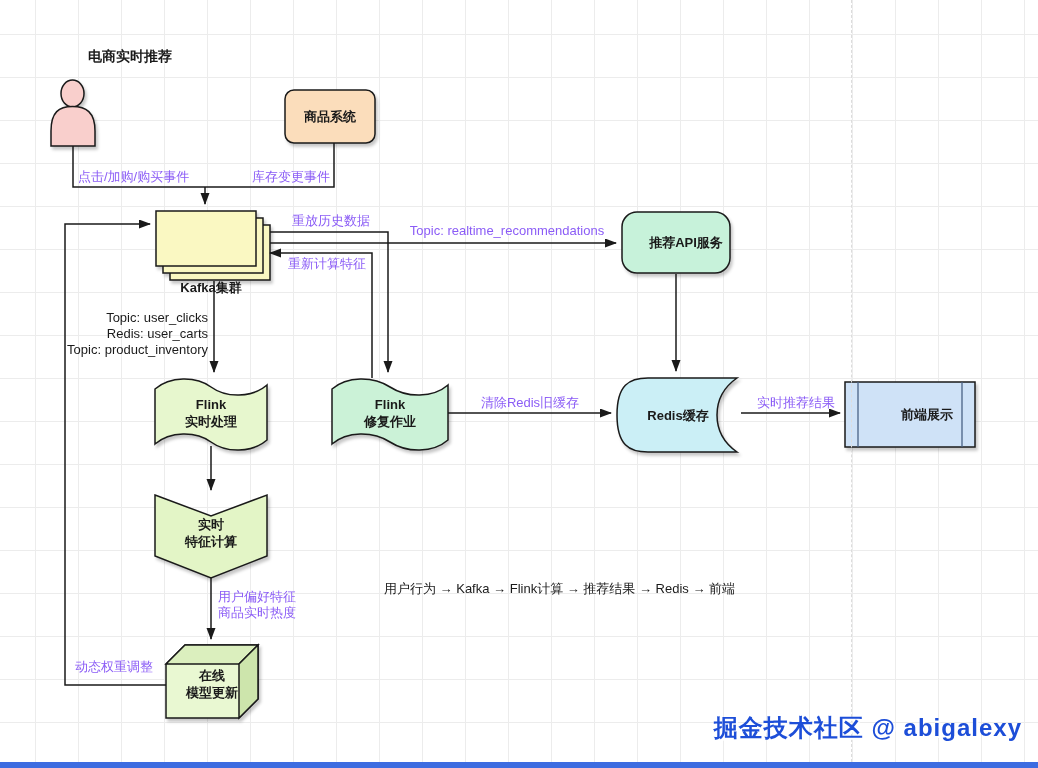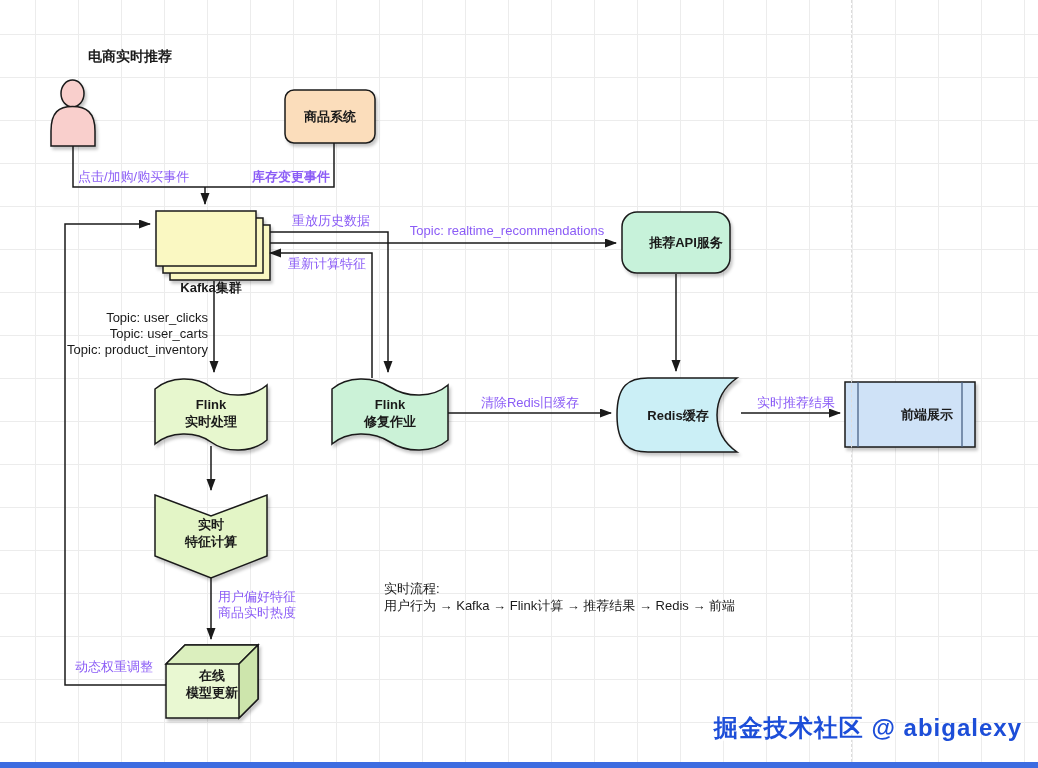--- a/index.html
+++ b/index.html
@@ -91,33 +91,33 @@
   <path class="connector" d="M372,378 L372,253 L270,253" marker-end="url(#arrow)"></path>
   <path class="connector" d="M270,243 L616,243" marker-end="url(#arrow)"></path>
   <path class="connector" d="M676,274 L676,371" marker-end="url(#arrow)"></path>
   <path class="connector" d="M448,413 L611,413" marker-end="url(#arrow)"></path>
   <path class="connector" d="M741,413 L840,413" marker-end="url(#arrow)"></path>
 </svg>
 
 <div id="title">电商实时推荐</div>
 
 <div class="lbl" style="left:78px;top:169px;">点击/加购/购买事件</div>
-<div class="lbl" style="left:252px;top:169px;font-weight:bold;">库存变更事件</div>
+<div class="lbl" style="left:252px;top:169px;">库存变更事件</div>
 
 <div class="node-label" style="left:285px;top:90px;width:90px;height:53px;">商品系统</div>
 
 <div class="node-label" style="left:151px;top:278px;width:120px;height:18px;">Kafka集群</div>
 
 <div class="lbl" style="left:292px;top:213px;">重放历史数据</div>
 <div class="lbl" style="left:288px;top:256px;">重新计算特征</div>
 <div class="lbl" style="left:402px;top:223px;width:210px;text-align:center;">Topic: realtime_recommendations</div>
 
 <div id="topics-list">
   <div>Topic: user_clicks</div>
-  <div>Topic: user_carts</div>
+  <div>Redis: user_carts</div>
   <div>Topic: product_inventory</div>
 </div>
 
 <div class="node-label" style="left:622px;top:212px;width:128px;height:61px;">推荐API服务</div>
 
 <div class="node-label" style="left:155px;top:380px;width:112px;height:66px;">Flink
 实时处理</div>
 
 <div class="node-label" style="left:332px;top:380px;width:116px;height:66px;">Flink
 修复作业</div>
@@ -136,21 +136,20 @@
 <div class="lbl" style="left:218px;top:589px;">用户偏好特征
 商品实时热度</div>
 
 <div class="lbl" style="left:75px;top:659px;">动态权重调整</div>
 
 <div class="node-label" style="left:166px;top:652px;width:92px;height:64px;">在线
 模型更新</div>
 
 <div id="notes">
   <div class="flow-group">
-    <div>实时流程:</div>
     <div>用户行为 → Kafka → Flink计算 → 推荐结果 → Redis → 前端</div>
   </div>
 </div>
 
 <div id="page-divider"></div>
 
 <div id="watermark" style="color: #1d4ed8;">掘金技术社区 @ abigalexy</div>
 
 <div id="bottom-bar" style="background: rgb(60, 108, 225);"></div>
 

